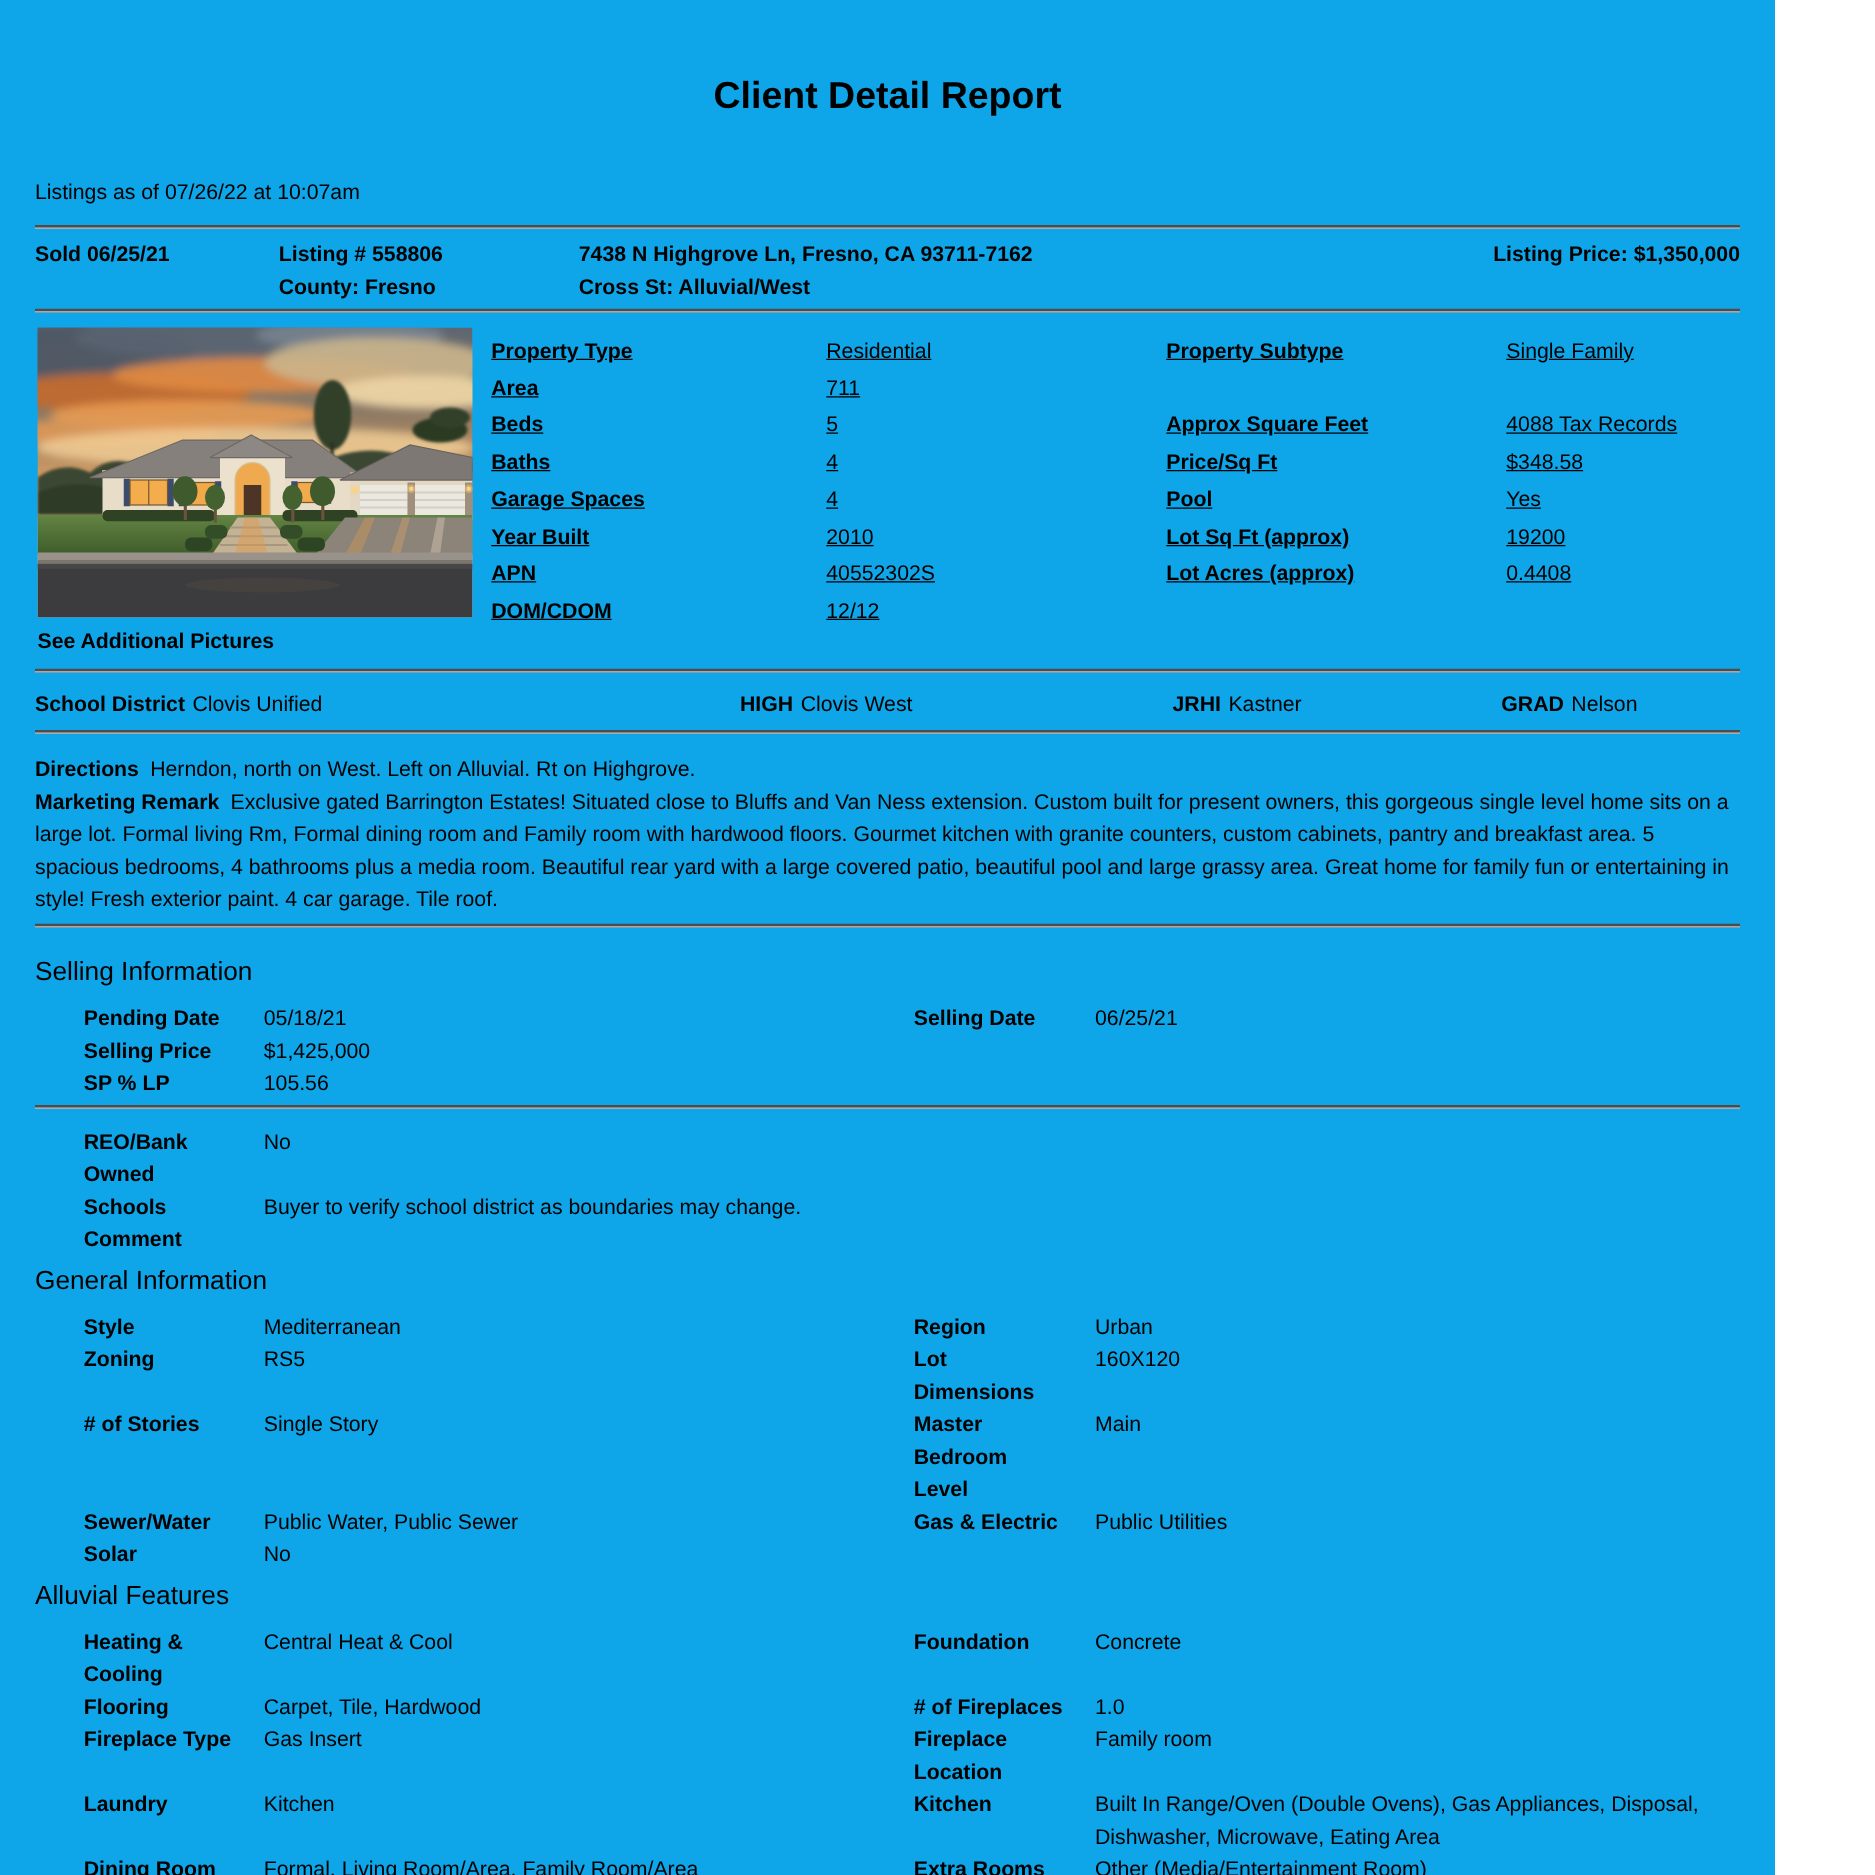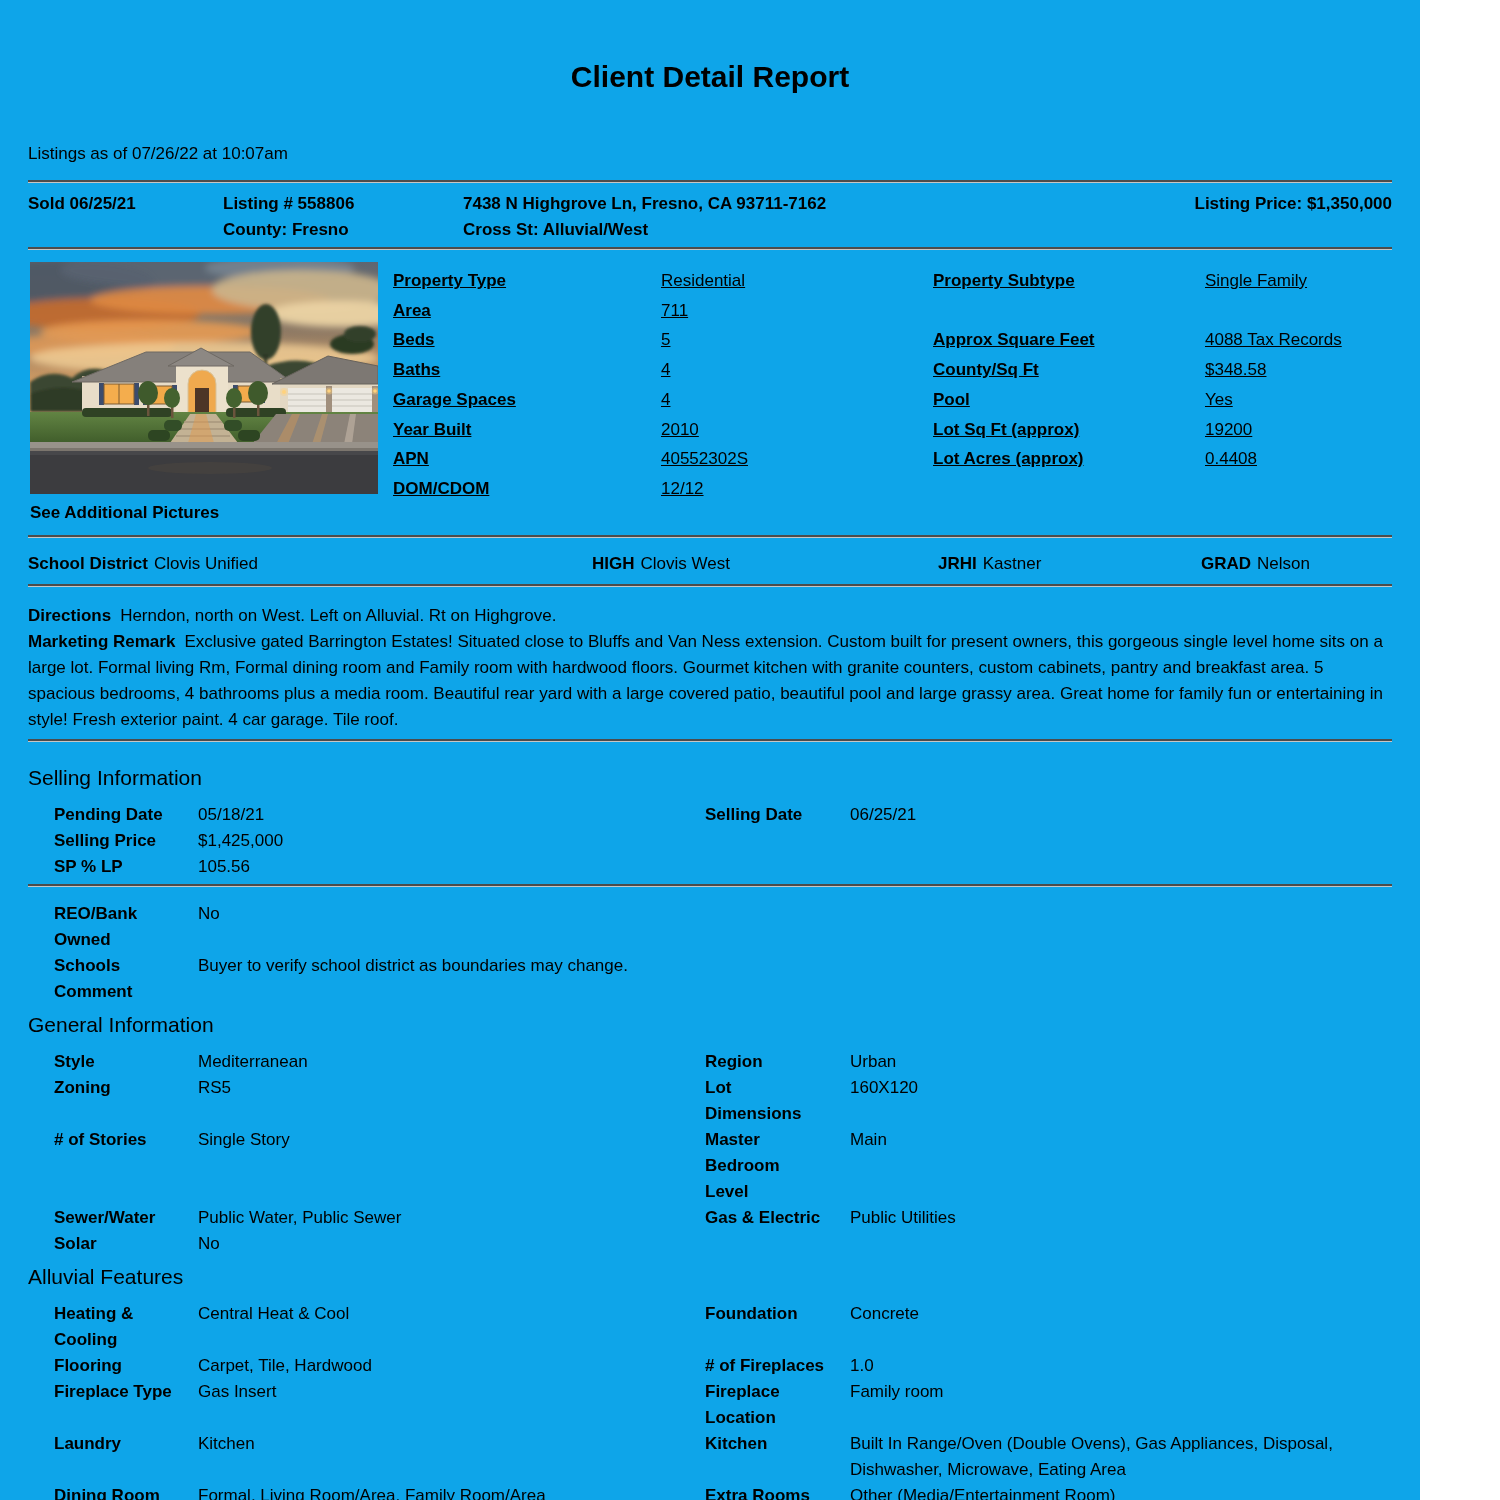--- a/index.html
+++ b/index.html
@@ -43,21 +43,21 @@
   .para { font-size:17px; line-height:26px; }
   .para b { margin-right:9px; }
   .directions { margin-top:16px; }
 
   .sect-h { font-size:21px; font-weight:normal; margin-top:8px; }
   .sect-h.first { margin-top:24px; }
 
   .kvrows { margin-top:12px; }
   .kvrows.tight { margin-top:14px; }
   .kvrow { display:flex; font-size:17px; line-height:26px; padding-left:26px; }
-  .pair { display:flex; align-items:flex-start; }
+  .pair { display:flex; align-items:flex-start;margin-left:13px; }
   .pair-l { width:651px; flex:0 0 auto; }
   .pair-r { flex:1; }
   .kl  { min-width:144px; font-weight:bold; white-space:pre-line; flex:0 0 auto; }
   .klr { min-width:145px; font-weight:bold; white-space:pre-line; flex:0 0 auto; }
   .kv  { max-width:460px; }
   .kvr { flex:1; }
 </style>
 </head>
 <body>
 
@@ -211,21 +211,21 @@
       </div>
       <div class="ptrow">
         <div class="pl">Beds</div>
         <div class="pv">5</div>
         <div class="prl">Approx Square Feet</div>
         <div class="prv">4088 Tax Records</div>
       </div>
       <div class="ptrow">
         <div class="pl">Baths</div>
         <div class="pv">4</div>
-        <div class="prl">County/Sq Ft</div>
+        <div class="prl">Price/Sq Ft</div>
         <div class="prv">$348.58</div>
       </div>
       <div class="ptrow">
         <div class="pl">Garage Spaces</div>
         <div class="pv">4</div>
         <div class="prl">Pool</div>
         <div class="prv">Yes</div>
       </div>
       <div class="ptrow">
         <div class="pl">Year Built</div>

